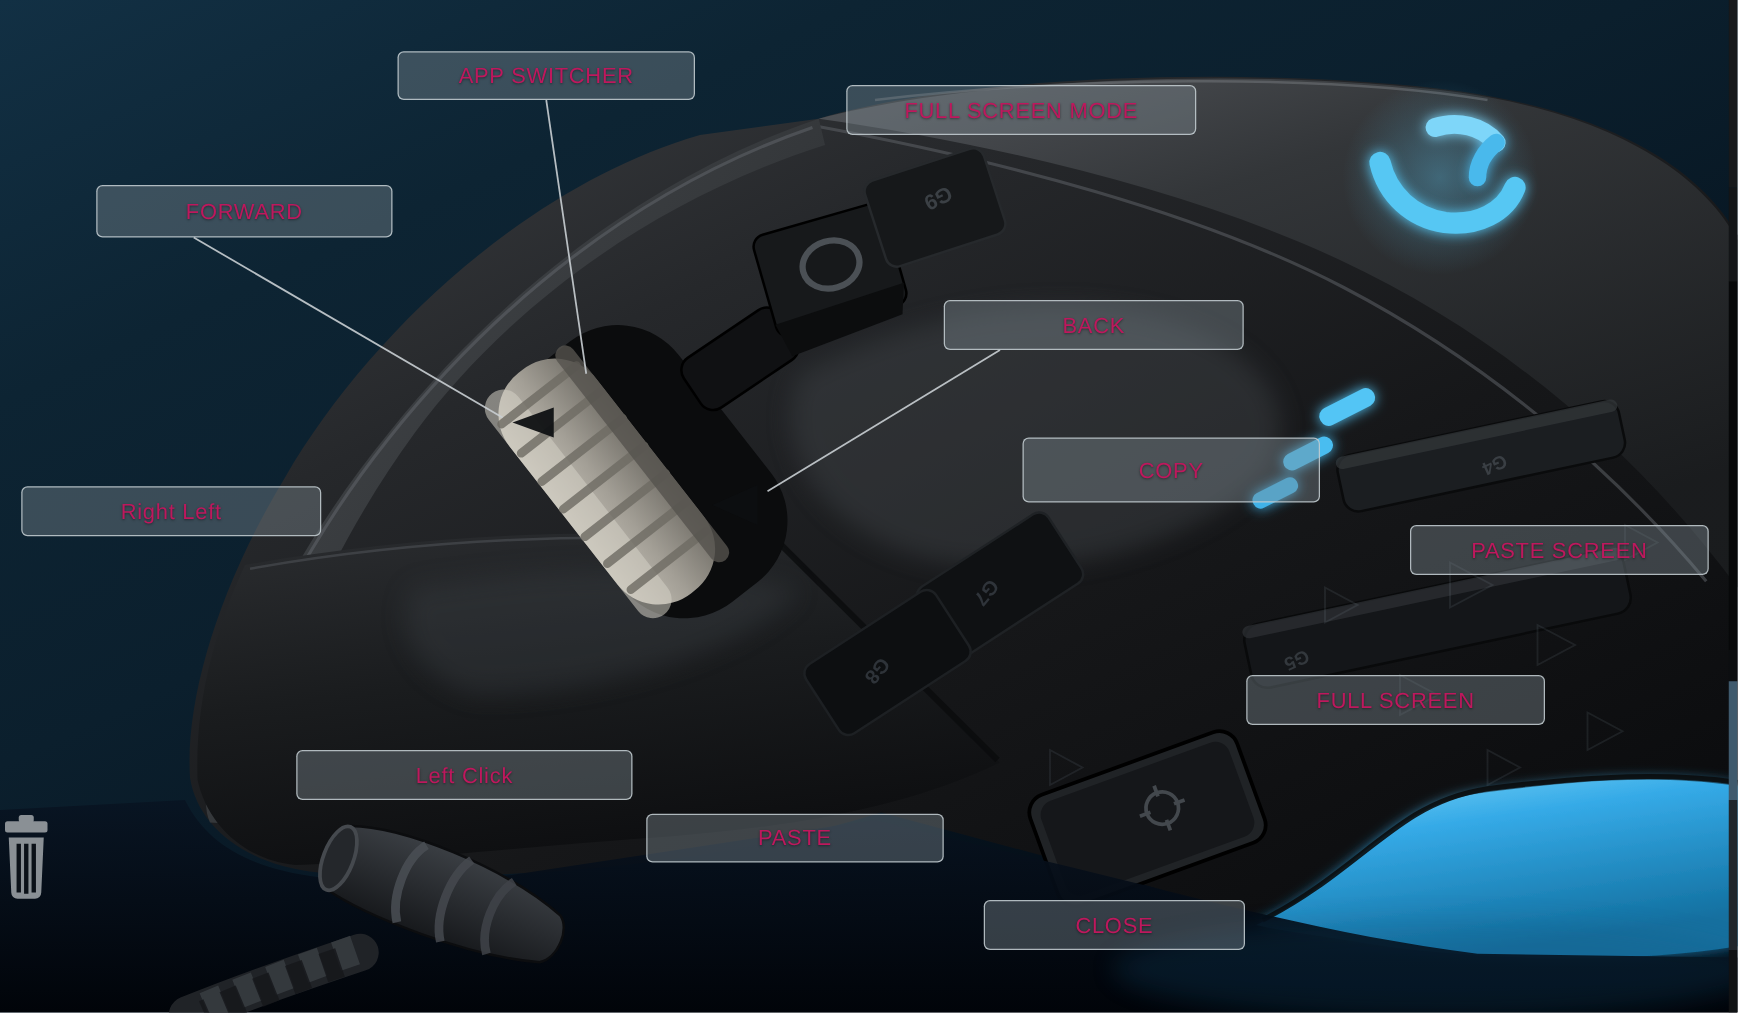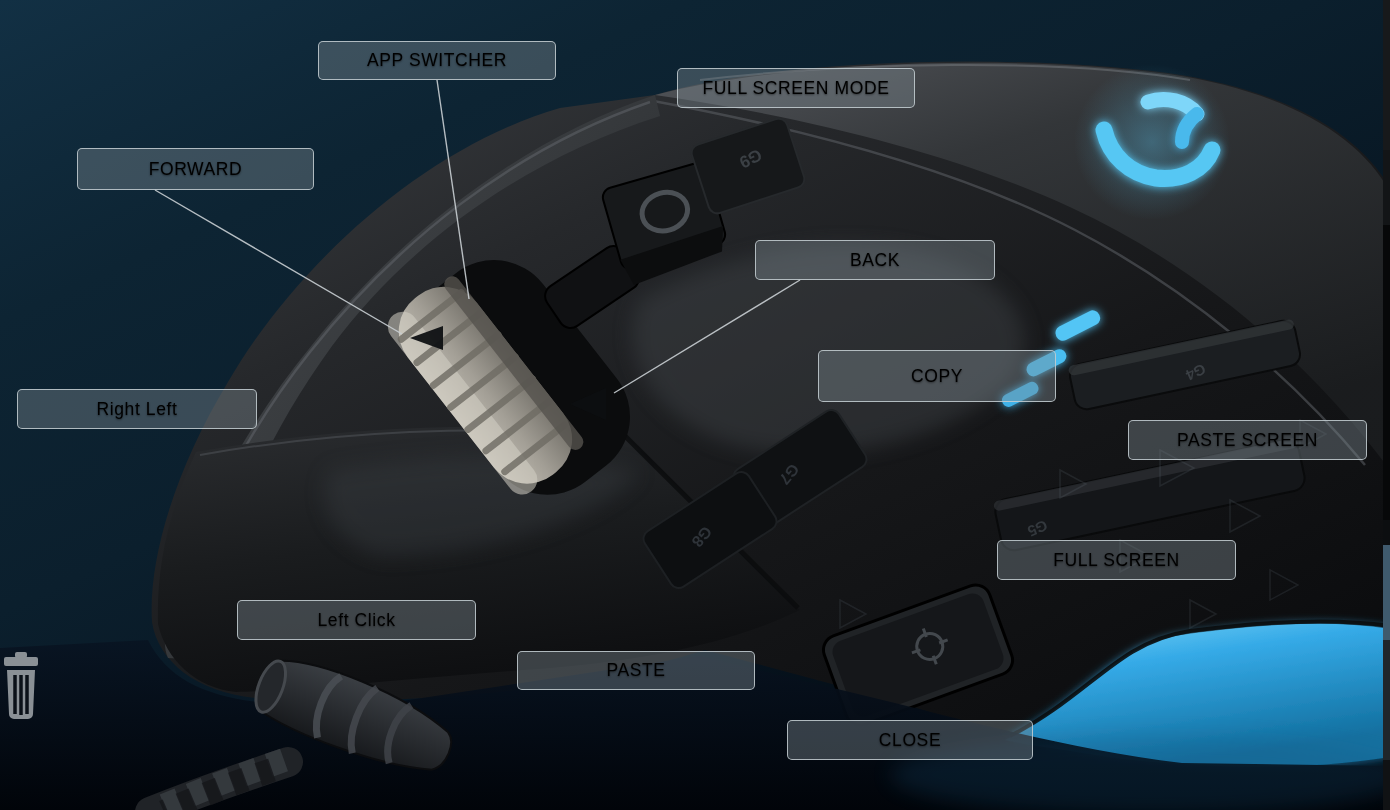--- a/index.html
+++ b/index.html
@@ -8,38 +8,38 @@
     font-family:"Liberation Sans", sans-serif;
     background:linear-gradient(155deg,#123044 0%,#0d2433 22%,#0b1f2d 42%,#071622 62%,#030a12 85%,#02060b 100%);
   }
   #scene{position:absolute;left:0;top:0;}
   .tag{
     position:absolute;
     display:flex;align-items:center;justify-content:center;
     background:rgba(128,140,147,0.40);
     border:1px solid rgba(198,207,212,0.85);
     border-radius:5px;
-    color:#000000;
+    color:#be185d;
     font-size:17.5px;
     letter-spacing:0.6px;
     text-shadow:0 1px 2px rgba(0,0,0,0.45);
     box-sizing:border-box;
     cursor:pointer;
   }
   .tag-app-switcher {left:318px; top:41px;  width:238px; height:39px;}
-  .tag-full-screen  {left:677px; top:68px;  width:238px; height:40px;}
+  .tag-full-screen  {left:677px; top:68px;  width:280px; height:40px;}
   .tag-forward      {left:77px;  top:148px; width:237px; height:42px;}
   .tag-back         {left:755px; top:240px; width:240px; height:40px;}
   .tag-copy         {left:818px; top:350px; width:238px; height:52px;}
   .tag-right-click  {left:17px;  top:389px; width:240px; height:40px;}
   .tag-left-screen  {left:1128px;top:420px; width:239px; height:40px;}
   .tag-right-screen {left:997px; top:540px; width:239px; height:40px;}
-  .tag-left-click   {left:237px; top:600px; width:239px; height:40px;}
+  .tag-left-click   {left:237px; top:600px; width:269px; height:40px;}
   .tag-paste        {left:517px; top:651px; width:238px; height:39px;}
-  .tag-close        {left:787px; top:720px; width:246px; height:40px;}
+  .tag-close        {left:787px; top:720px; width:209px; height:40px;}
 </style>
 </head>
 <body>
 
 <svg id="scene" width="1390" height="810" viewBox="0 0 1390 810">
   <defs>
     <linearGradient id="bodyGrad" x1="0" y1="0" x2="0.85" y2="1">
       <stop offset="0" stop-color="#3d4044"></stop>
       <stop offset="0.3" stop-color="#26282b"></stop>
       <stop offset="0.62" stop-color="#161719"></stop>

